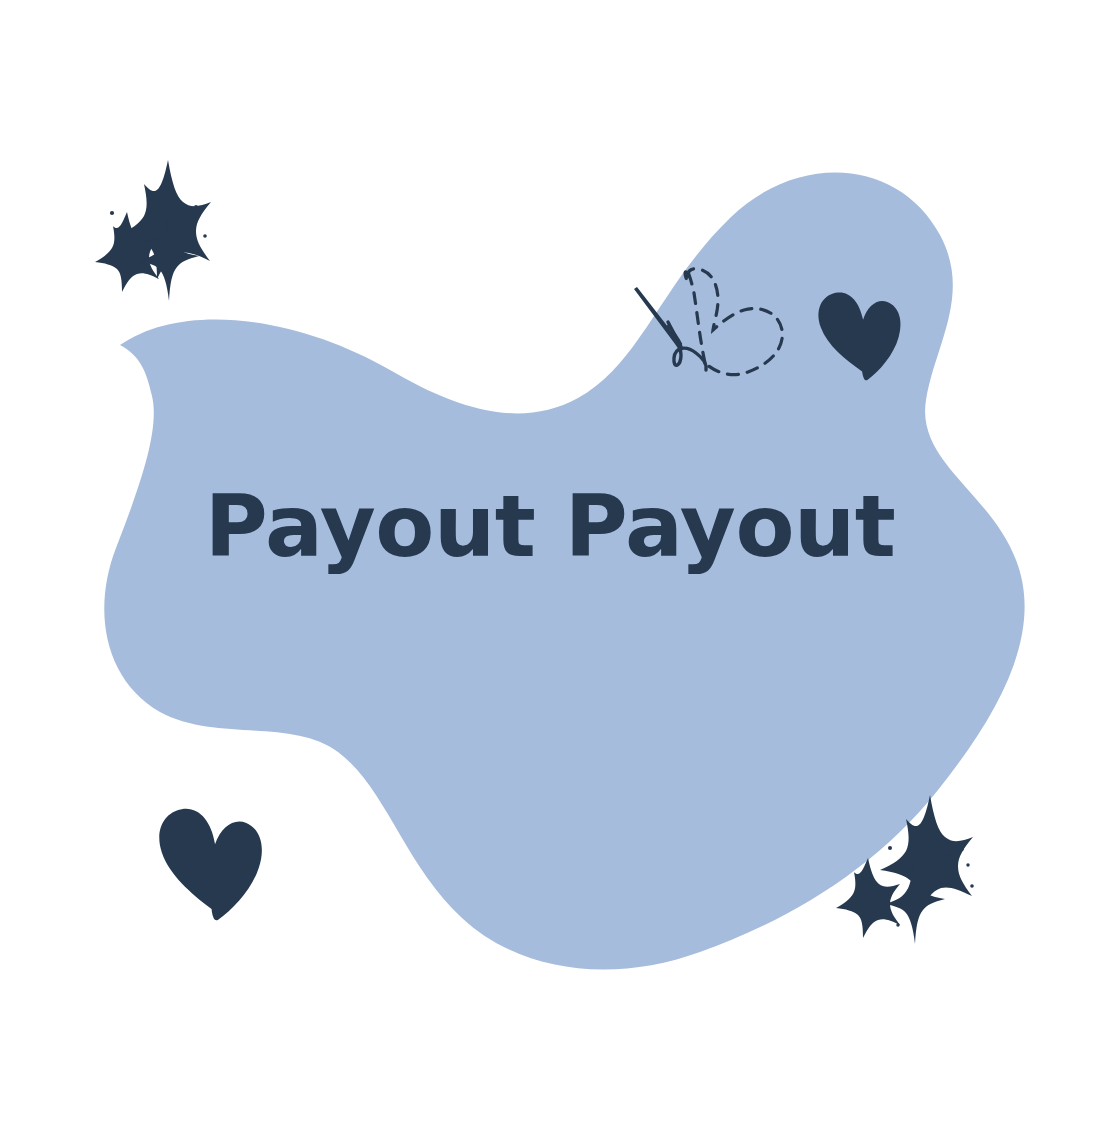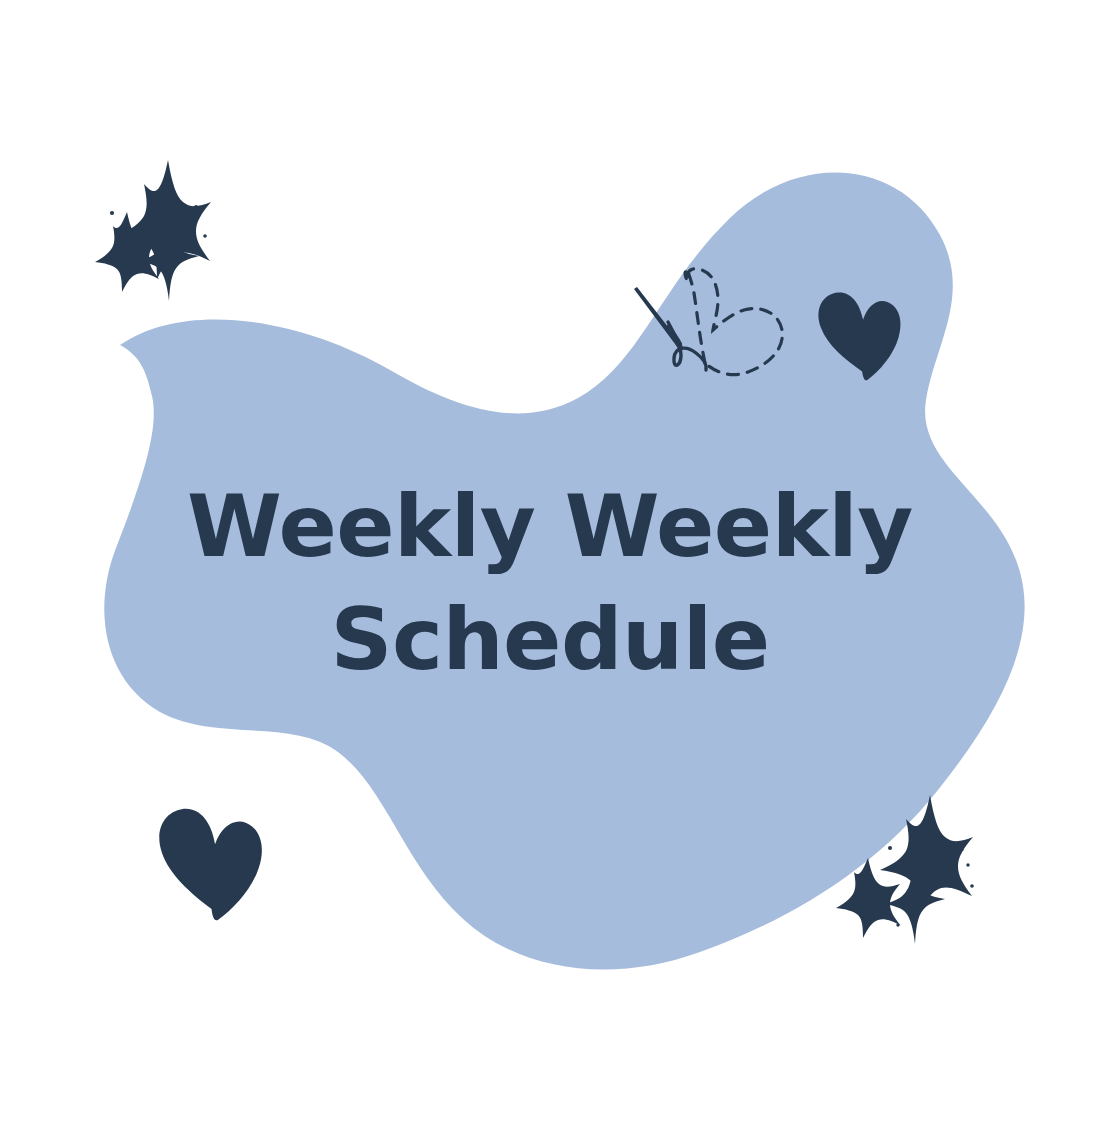--- a/index.html
+++ b/index.html
@@ -214,18 +214,17 @@
                C 678 349, 677 347, 675 344
                Z"></path>
 
       <path fill="none" stroke="#26394f" stroke-width="2.4" stroke-linecap="round" d="M 668 326 C 673 331, 678 338, 681 344"></path>
     </g>
 
   </svg>
 
   <div class="title-layer">
     <div class="title-block">
-      <span class="title-line">Weekly Weekly</span>
-      <span class="title-line">Schedule</span>
+      <span class="title-line">Payout Payout</span>
     </div>
   </div>
 
 </div>
 
 </body></html>

